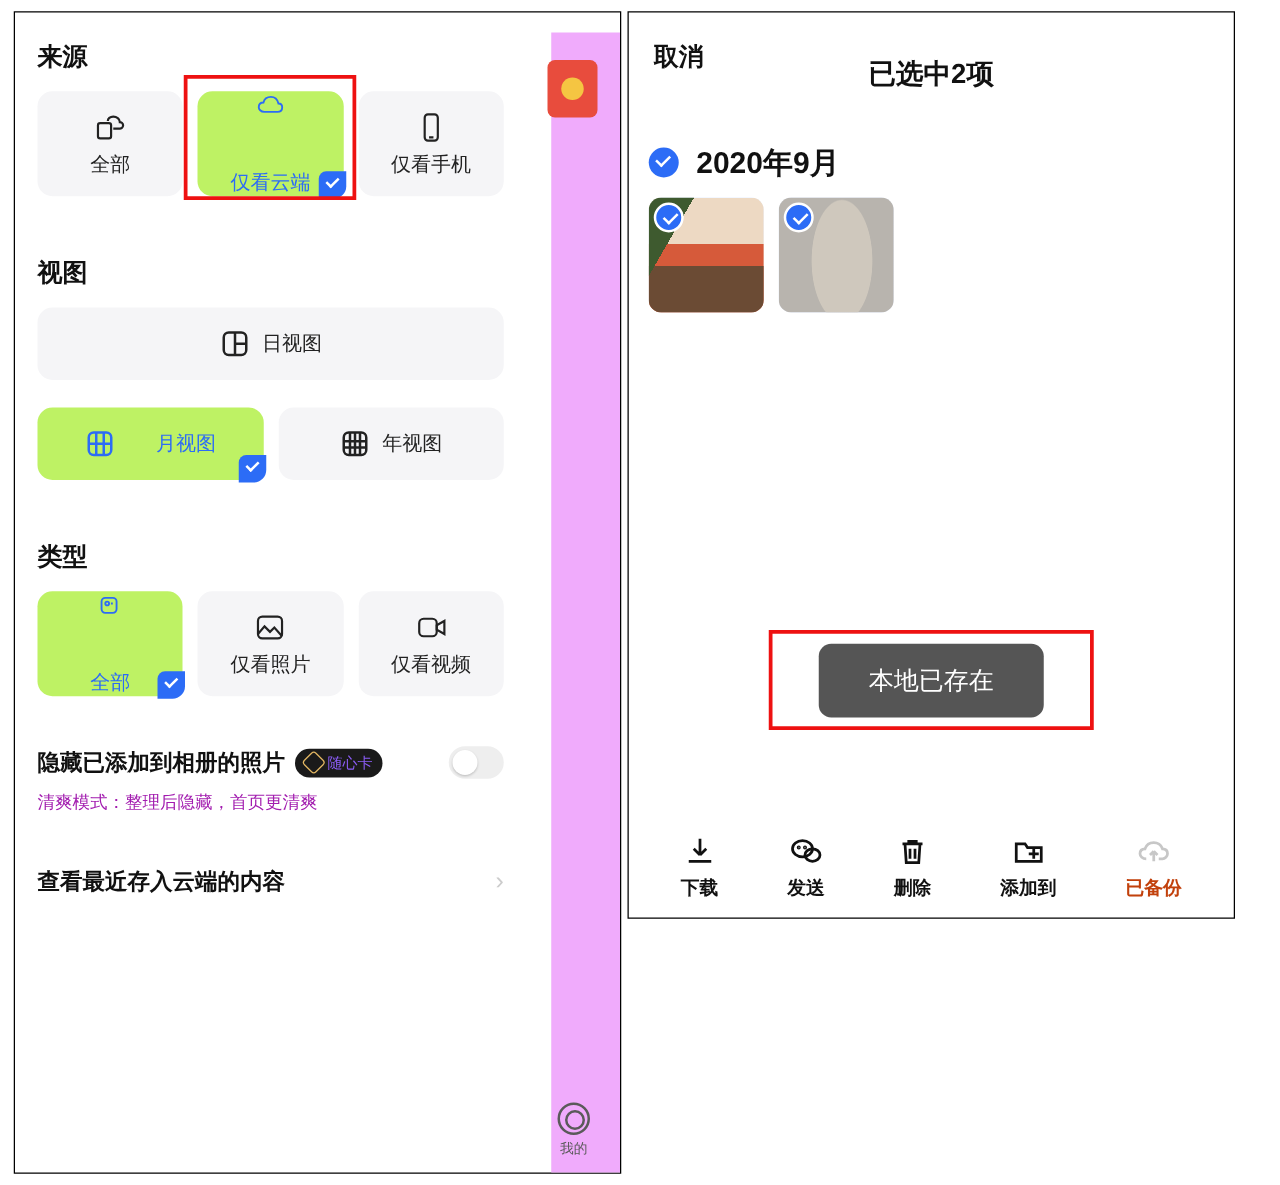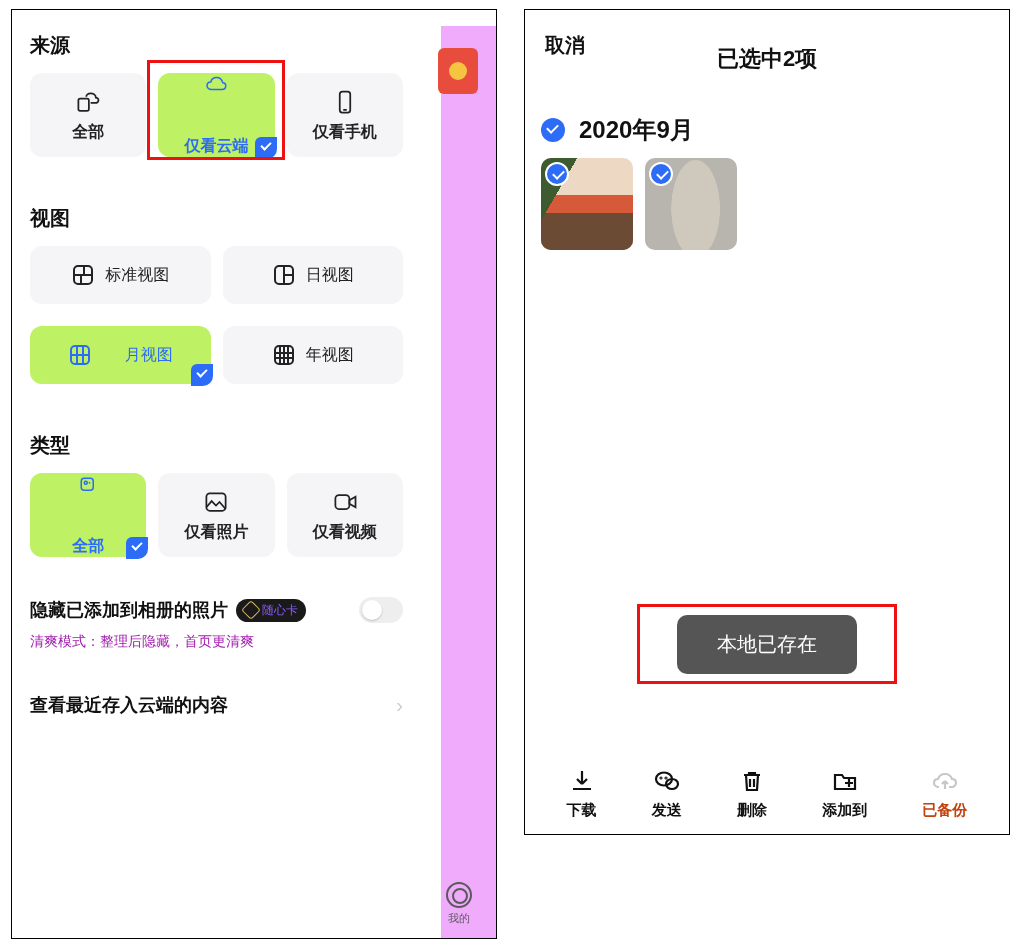--- a/index.html
+++ b/index.html
@@ -10,21 +10,21 @@
     height: 948px;
     position: relative;
   }
   .phone {
     position: absolute;
     border: 1px solid #000;
     background: #fff;
     overflow: hidden;
   }
   .phone-left { left: 11px; top: 9px; width: 486px; height: 930px; }
-  .phone-right { left: 524px; top: 9px; width: 486px; height: 826px; }
+  .phone-right { left: 502px; top: 9px; width: 486px; height: 726px; }
 
   
   .left-dim {
     position: absolute;
     top: 16px; right: 0; width: 55px; height: 100%;
     background: #f0abfc;
   }
   .red-envelope {
     position: absolute;
     top: 22px; right: 18px;
@@ -60,21 +60,21 @@
     left:4px;top:4px;
   }
   .left-content {
     padding: 14px 18px 0 18px;
     width: 409px;
   }
   .sect-title {
     font-size: 20px; font-weight: 700; color: #111;
     margin-top: 8px; margin-bottom: 14px;
   }
-  .row3 { display: flex; gap: 12px; font-weight: bold; }
+  .row3 { display: flex; gap: 12px; }
   .row2 { display: flex; gap: 12px; }
   .card {
     background: #f5f5f7;
     border-radius: 12px;
     flex: 1;
     display: flex; flex-direction: column;
     align-items: center; justify-content: center;
     position: relative;
     cursor: pointer;
   }
@@ -272,29 +272,20 @@
     </div>
     <div class="red-box-1"></div>
 
     <div class="row-sep"></div>
 
     <div class="sect-title">视图</div>
     <div class="row2">
       <div class="card card-l">
         <svg class="ic ic-sm" viewBox="0 0 24 24">
             <rect x="3" y="3" width="18" height="18" rx="4"></rect>
-            <line x1="3" y1="12" x2="21" y2="12"></line>
-            <line x1="13" y1="3" x2="13" y2="12"></line>
-            <line x1="10" y1="12" x2="10" y2="21"></line>
-          </svg>
-        <div class="card-label">标准视图</div>
-      </div>
-      <div class="card card-l">
-        <svg class="ic ic-sm" viewBox="0 0 24 24">
-            <rect x="3" y="3" width="18" height="18" rx="4"></rect>
             <line x1="12" y1="3" x2="12" y2="21"></line>
             <line x1="12" y1="12" x2="21" y2="12"></line>
           </svg>
         <div class="card-label">日视图</div>
       </div>
     </div>
     <div class="row-sep2"></div>
     <div class="row2">
       <div class="card card-l selected">
         <svg class="ic ic-sm" viewBox="0 0 24 24">

